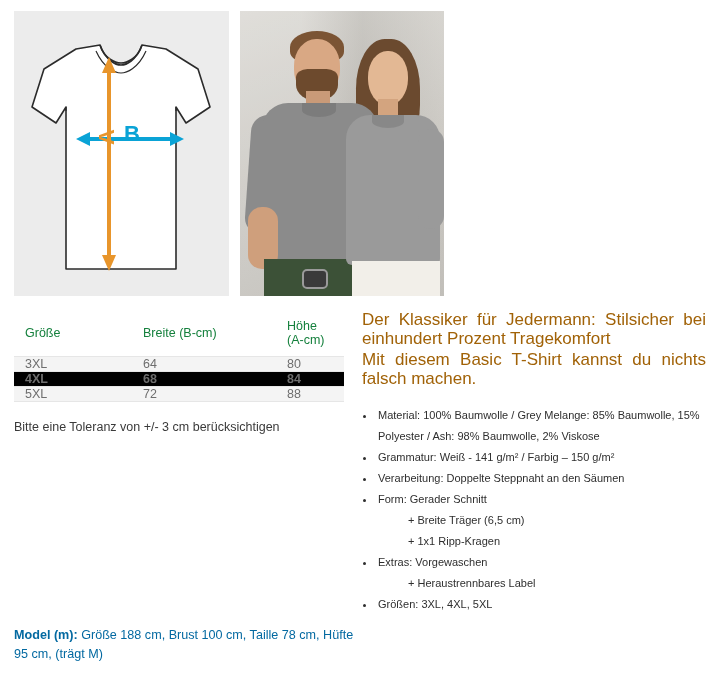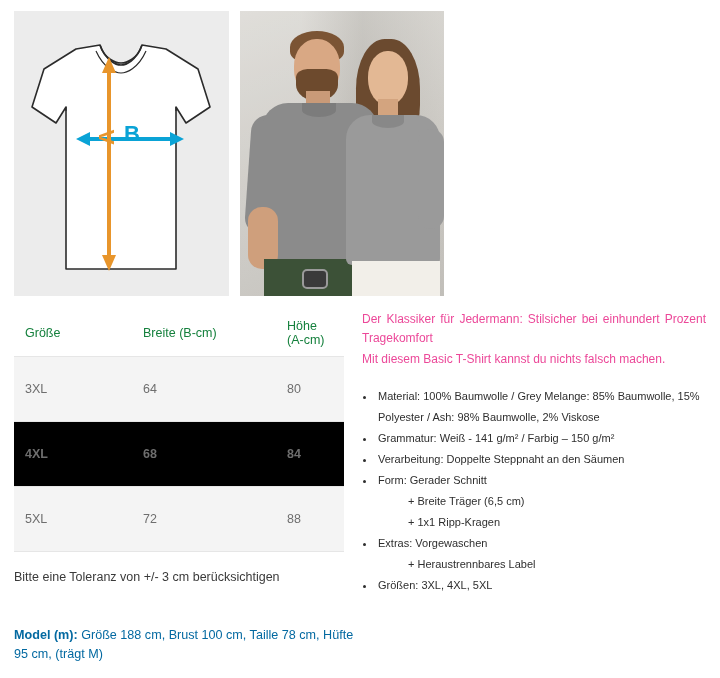--- a/index.html
+++ b/index.html
@@ -152,41 +152,41 @@
   table.size-table th {
     text-align: left;
     font-weight: normal;
     color: #15803d;
     padding: 9px 11px;
     background: #ffffff;
     border-bottom: 1px solid #e6e6e6;
     font-size: 12.5px;
   }
   table.size-table td {
-    padding: 25px 11px;
+    padding: 0 11px;
     color: #6e6e6e;
     border-bottom: 1px solid #e6e6e6;
     font-size: 12.5px;
   }
   table.size-table tr.odd td { background: #f4f4f4; }
   table.size-table tr.even td { background: #000000; font-weight: bold; }
   table.size-table th:nth-child(1), table.size-table td:nth-child(1) { width: 96px; }
   table.size-table th:nth-child(2), table.size-table td:nth-child(2) { width: 122px; }
 
   .tolerance {
     margin-top: 18px;
     font-size: 12.5px;
     color: #3a3a3a;
   }
 
   
   .desc {
-    font-size: 12px;
+    font-size: 17px;
     line-height: 19px;
-    color: #ec4899;
+    color: #a16207;
     text-align: justify;
   }
   .desc p { margin: 0; }
   .desc p + p { margin-top: 2px; }
 
   ul.features {
     margin: 17px 0 0 0;
     padding: 0 0 0 14px;
     font-size: 11px;
     line-height: 21px;

